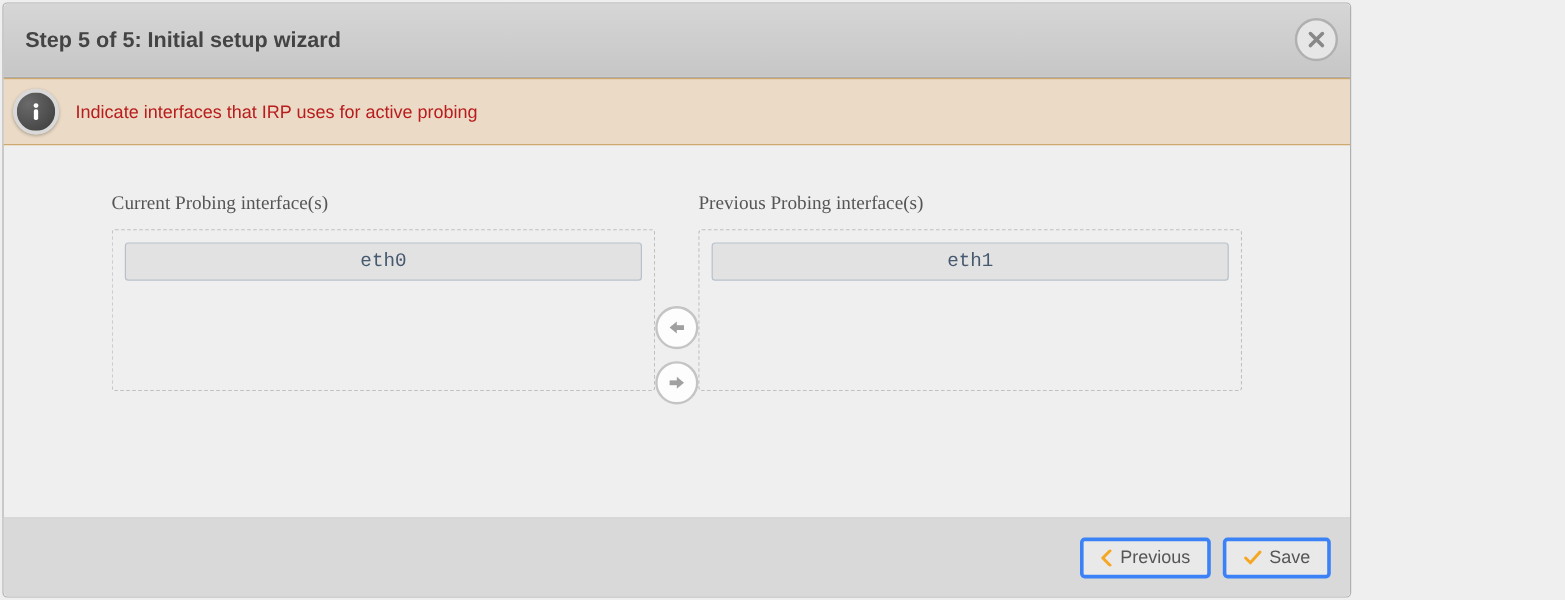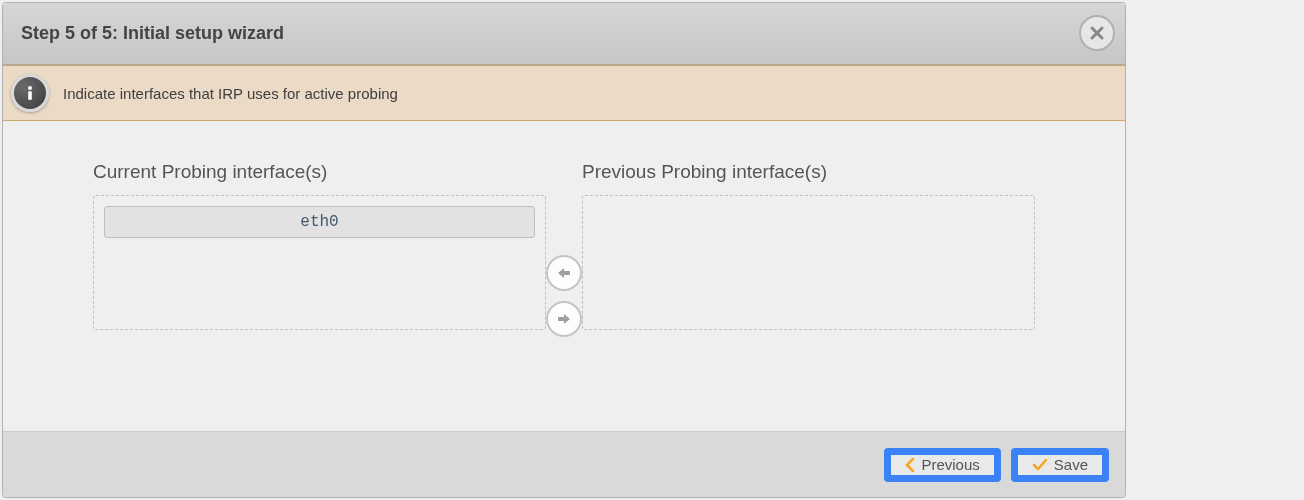--- a/index.html
+++ b/index.html
@@ -58,34 +58,34 @@
   .info-icon {
     width: 38px; height: 38px;
     border-radius: 50%;
     background: radial-gradient(circle at 30% 30%, #6a6a6a, #3b3b3b);
     border: 3px solid #d9d9d9;
     display: flex; align-items: center; justify-content: center;
     margin-right: 14px;
     box-shadow: 0 1px 3px rgba(0,0,0,0.3);
   }
   .info-icon svg { display: block; }
-  .info-text { font-size: 15px; color: #404040; }
+  .info-text { font-size: 15px; color: #b91c1c; }
 
   .content {
     flex: 1;
     padding: 40px 90px 20px 90px;
     display: flex;
     align-items: stretch;
   }
   .panel {
     width: 480px;
     display: flex;
     flex-direction: column;
   }
-  .panel-title { font-size: 19px; color: #555; margin-bottom: 12px; }
+  .panel-title { font-size: 16px; color: #555; margin-bottom: 12px; font-family: Liberation Serif, serif; }
   .list-box {
     height: 135px;
     border: 1px dashed #c0c0c0;
     border-radius: 3px;
     padding: 10px 10px;
     background: #efefef;
     font-family: Liberation Mono, monospace;
   }
   .item {
     background: #e2e2e2;
@@ -127,21 +127,21 @@
     border-top: 1px solid #ccc;
     border-radius: 0 0 4px 4px;
     display: flex;
     align-items: center;
     justify-content: flex-end;
     padding-right: 16px;
     gap: 10px;
   }
   .btn {
     background: #e9e9e9;
-    border: 7px solid #3b82f6;
+    border: 3px solid #3b82f6;
     border-radius: 4px;
     height: 34px;
     padding: 0 14px;
     display: flex;
     align-items: center;
     gap: 6px;
     font-size: 15px;
     color: #555;
     cursor: pointer;
   }
@@ -191,20 +191,21 @@
         <svg width="18" height="14" viewBox="0 0 18 14">
           <path d="M9 2 L15 7 L9 12 Z" fill="#a0a0a0"></path>
           <rect x="3" y="5" width="7" height="4" fill="#a0a0a0"></rect>
         </svg>
       </div>
     </div>
 
     <div class="panel">
       <div class="panel-title">Previous Probing interface(s)</div>
       <div class="list-box">
+        <div class="item">eth1</div>
       </div>
     </div>
 
   </div>
 
   <div class="footer">
     <div class="btn">
       <svg width="10" height="14" viewBox="0 0 10 14">
         <path d="M8 1 L2 7 L8 13" stroke="#f5a623" stroke-width="2.5" fill="none" stroke-linecap="round" stroke-linejoin="round"></path>
       </svg>

